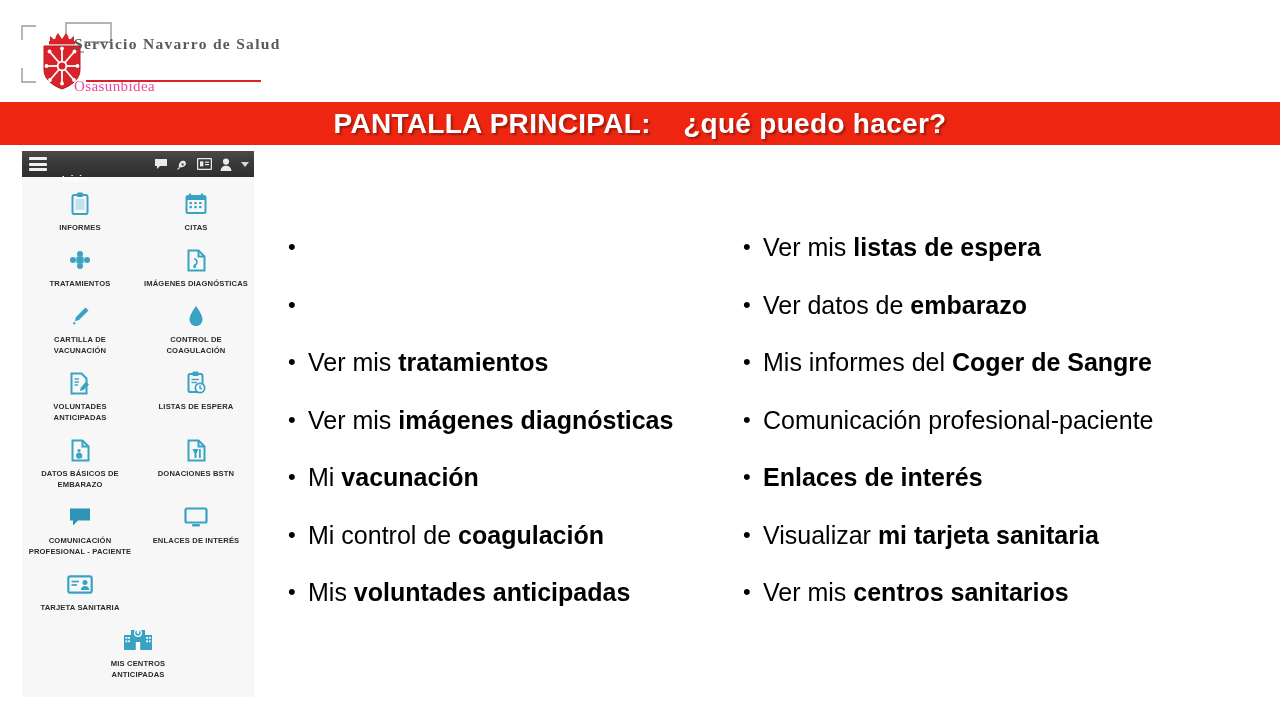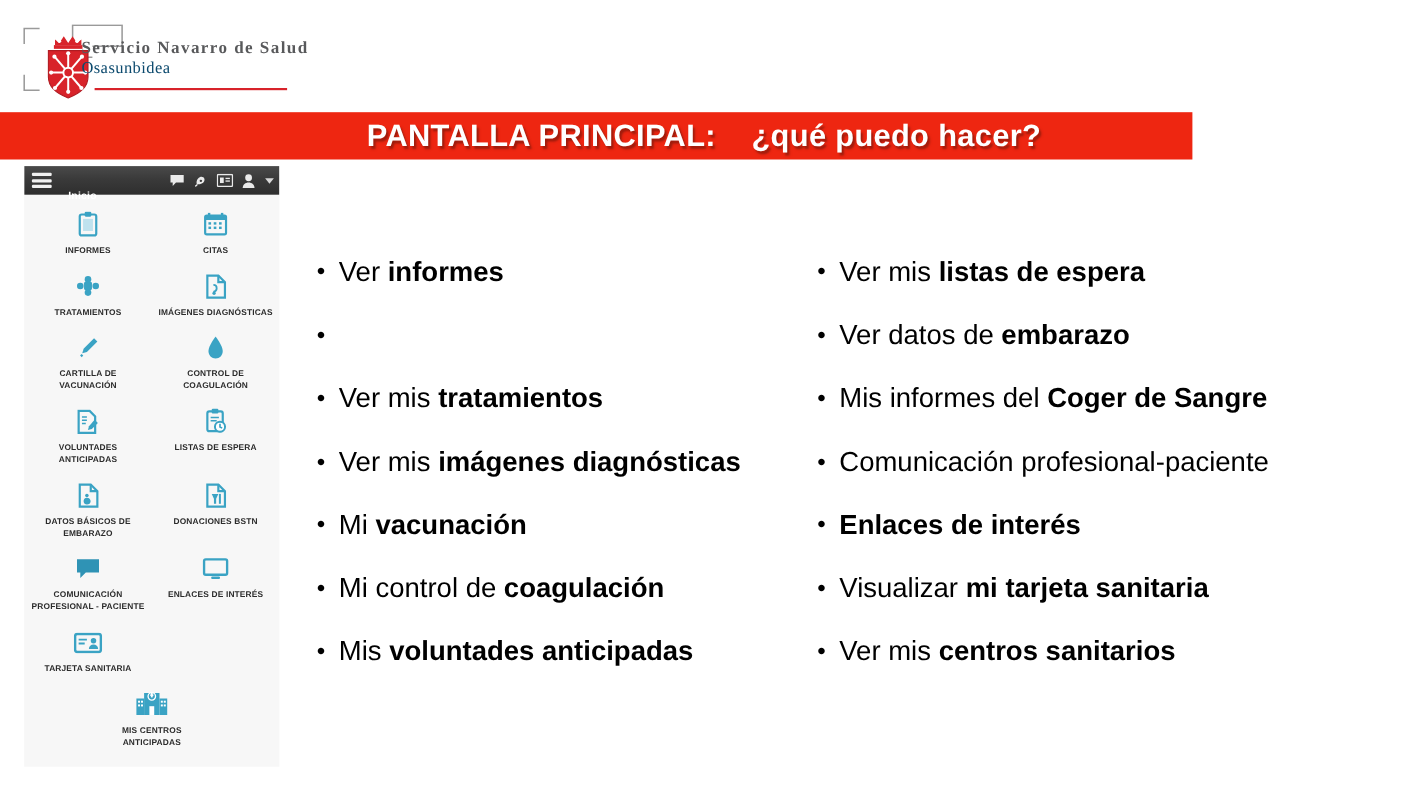--- a/index.html
+++ b/index.html
@@ -49,40 +49,41 @@
     font-weight: 700;
     color: #58595b;
     letter-spacing: 1.3px;
     white-space: nowrap;
     line-height: 19px;
   }
   .logo-line2 {
     font-family: "Liberation Serif", serif;
     font-size: 15px;
     font-weight: 400;
-    color: #0c4a6e;
+    color: #ec4899;
     letter-spacing: 0.4px;
     white-space: nowrap;
     line-height: 19px;
+    margin-top: 24px;
   }
   .logo-rule {
     position: absolute;
     left: 68px;
     top: 58px;
     width: 175px;
     height: 1.5px;
     background: #d8232a;
   }
 
   
   .title-band {
     position: absolute;
     left: 0;
     top: 102px;
-    width: 1084px;
+    width: 1280px;
     height: 43px;
     background: #ee2611;
   }
   .title-text {
     position: absolute;
     left: 0;
     top: 0;
     width: 1280px;
     height: 43px;
     line-height: 43px;
@@ -510,21 +511,20 @@
     </div>
 
   </div>
 </div>
 
 <div class="cols">
 
   <div class="col">
     <div class="bullet-row">
       <div class="bullet-dot">•</div>
-      <div class="bullet-text"><span>Ver </span><b>informes</b></div>
     </div>
     <div class="bullet-row">
       <div class="bullet-dot">•</div>
     </div>
     <div class="bullet-row">
       <div class="bullet-dot">•</div>
       <div class="bullet-text"><span>Ver mis </span><b>tratamientos</b></div>
     </div>
     <div class="bullet-row">
       <div class="bullet-dot">•</div>

